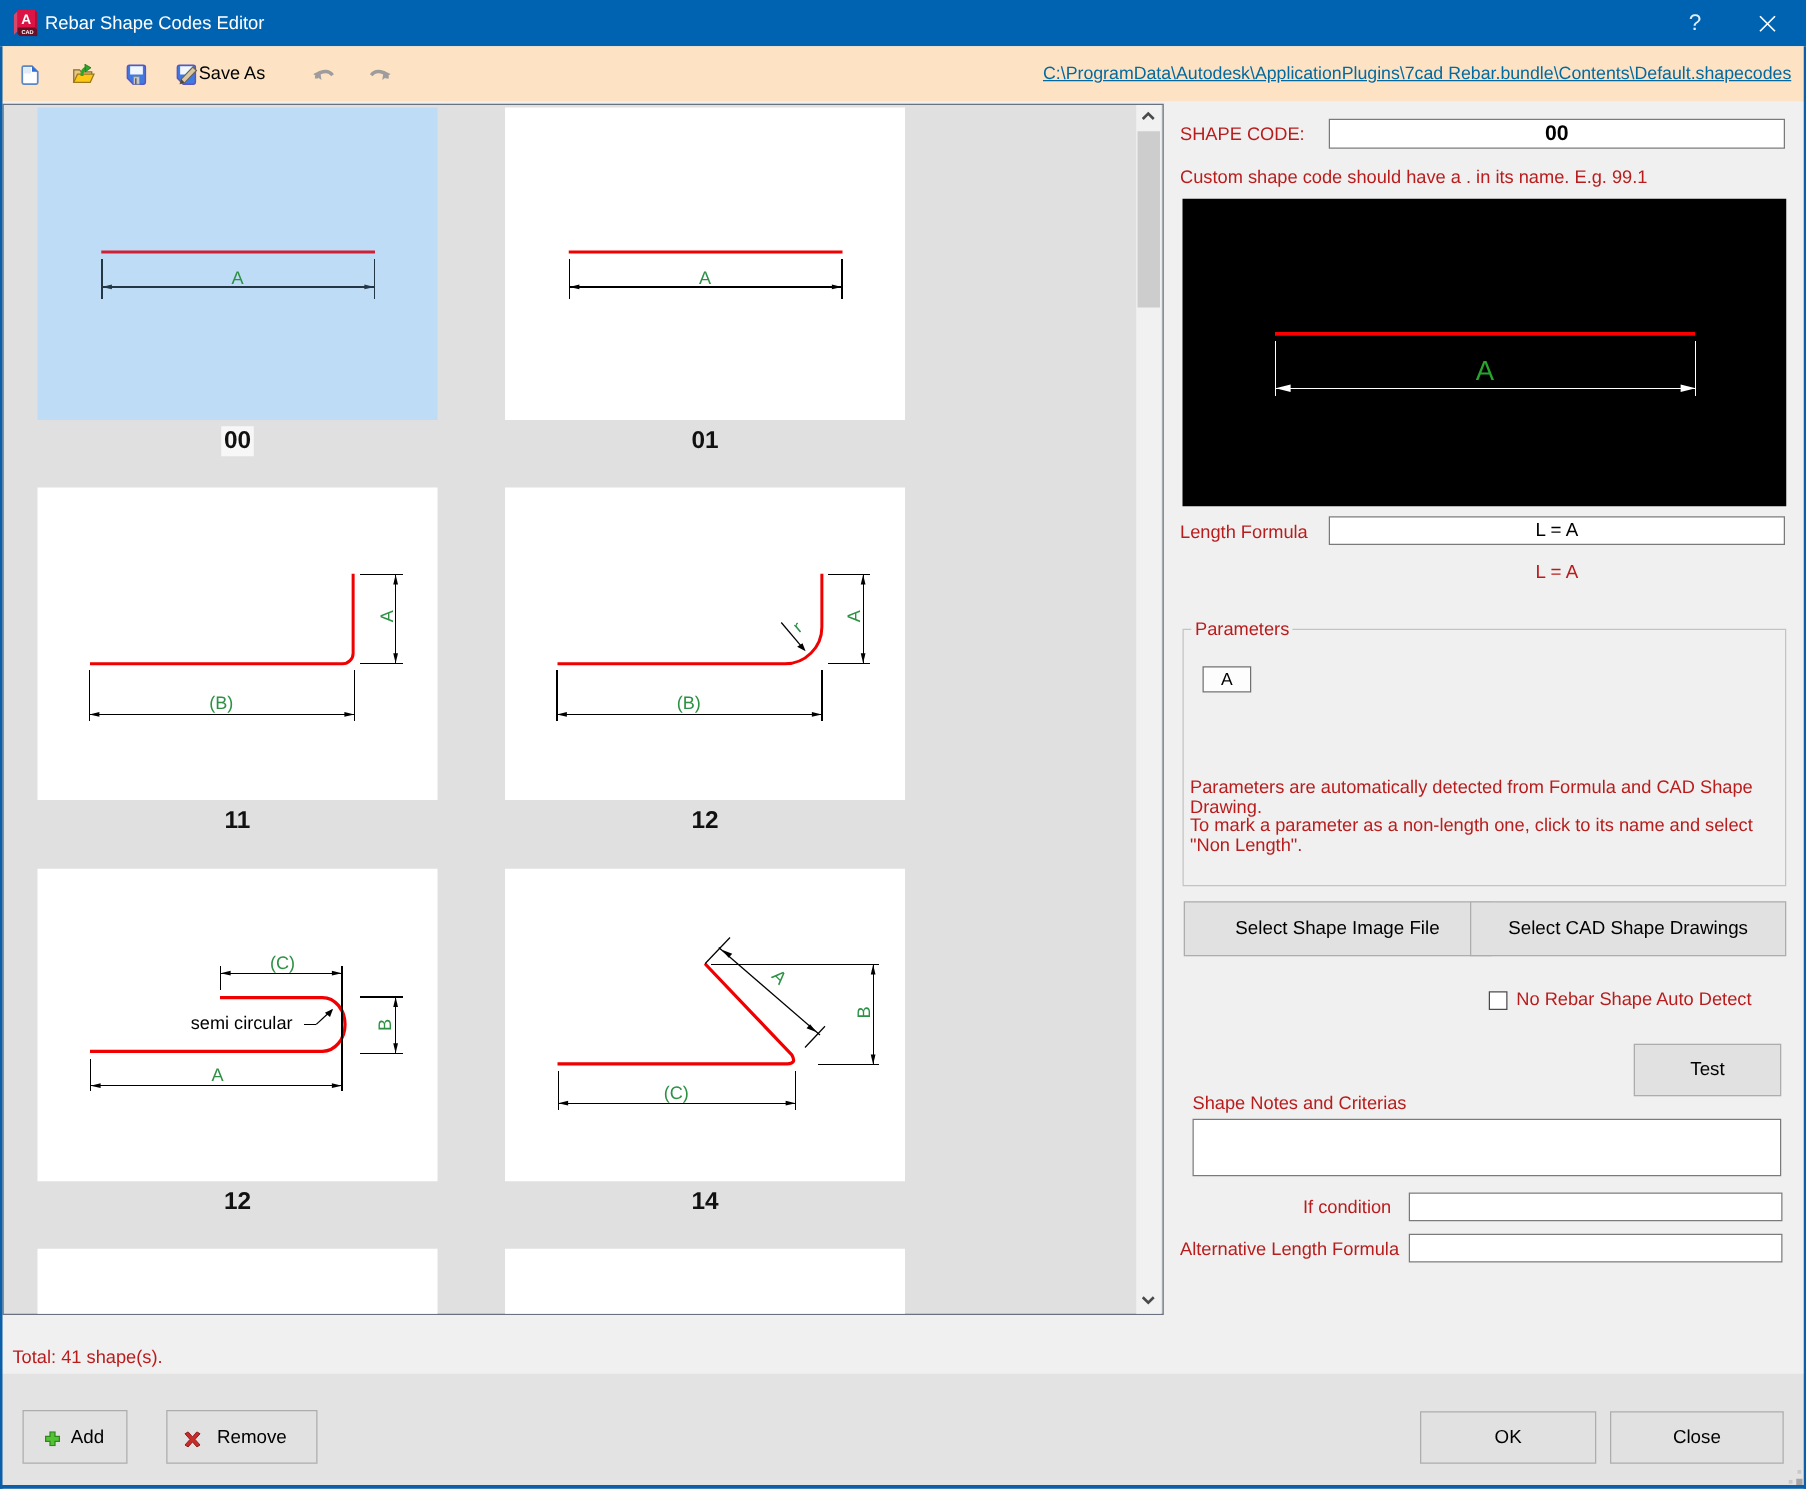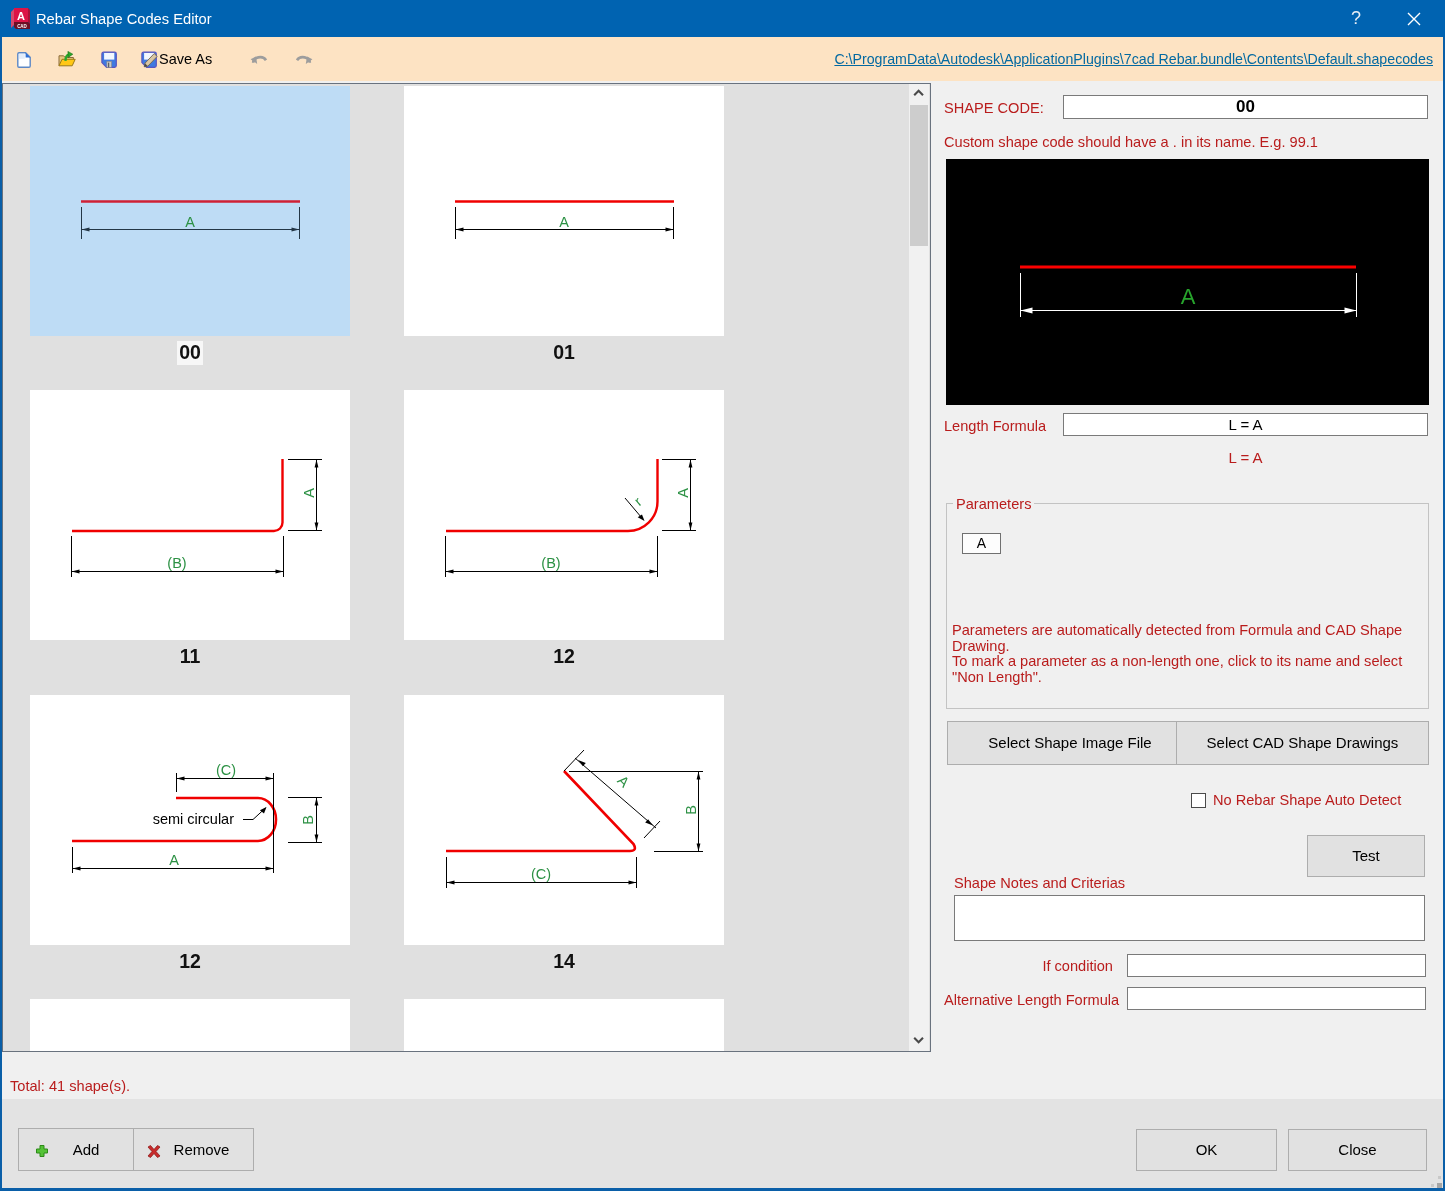--- a/index.html
+++ b/index.html
@@ -46,21 +46,21 @@
 #btntest{left:1307px;top:835px;width:118px;height:42px;line-height:40px;}
 #noteslbl{left:954px;top:875px;}
 #notesbox{left:954px;top:895px;width:471px;height:46px;}
 #iflbl{left:1013px;top:958px;width:100px;text-align:right;}
 #ifbox{left:1127px;top:954px;width:299px;height:23px;}
 #altlbl{left:944px;top:992px;}
 #altbox{left:1127px;top:987px;width:299px;height:23px;}
 #totalstrip{left:0;top:1052px;width:1445px;height:47px;background:#f0f0f0;}
 #totallbl{left:10px;top:1078px;}
 #bottombar{left:0;top:1099px;width:1445px;height:89px;background:#e3e3e3;}
-#btnadd{left:18px;top:1128px;width:116px;height:43px;line-height:41px;}
+#btnadd{left:18px;top:1128px;width:84px;height:43px;line-height:41px;}
 #btnremove{left:133px;top:1128px;width:121px;height:43px;line-height:41px;}
 #btnok{left:1136px;top:1129px;width:141px;height:42px;line-height:40px;}
 #btnclose{left:1288px;top:1129px;width:139px;height:42px;line-height:40px;}
 #bleft{left:0;top:37px;width:2px;height:1154px;background:#0a5fa8;}
 #bright{left:1443px;top:37px;width:2px;height:1154px;background:#0a5fa8;}
 #bbottom{left:0;top:1188px;width:1445px;height:3px;background:#0a5fa8;}
 </style>
 </head>
 <body>
 <div class="abs" id="titlebar"></div>

